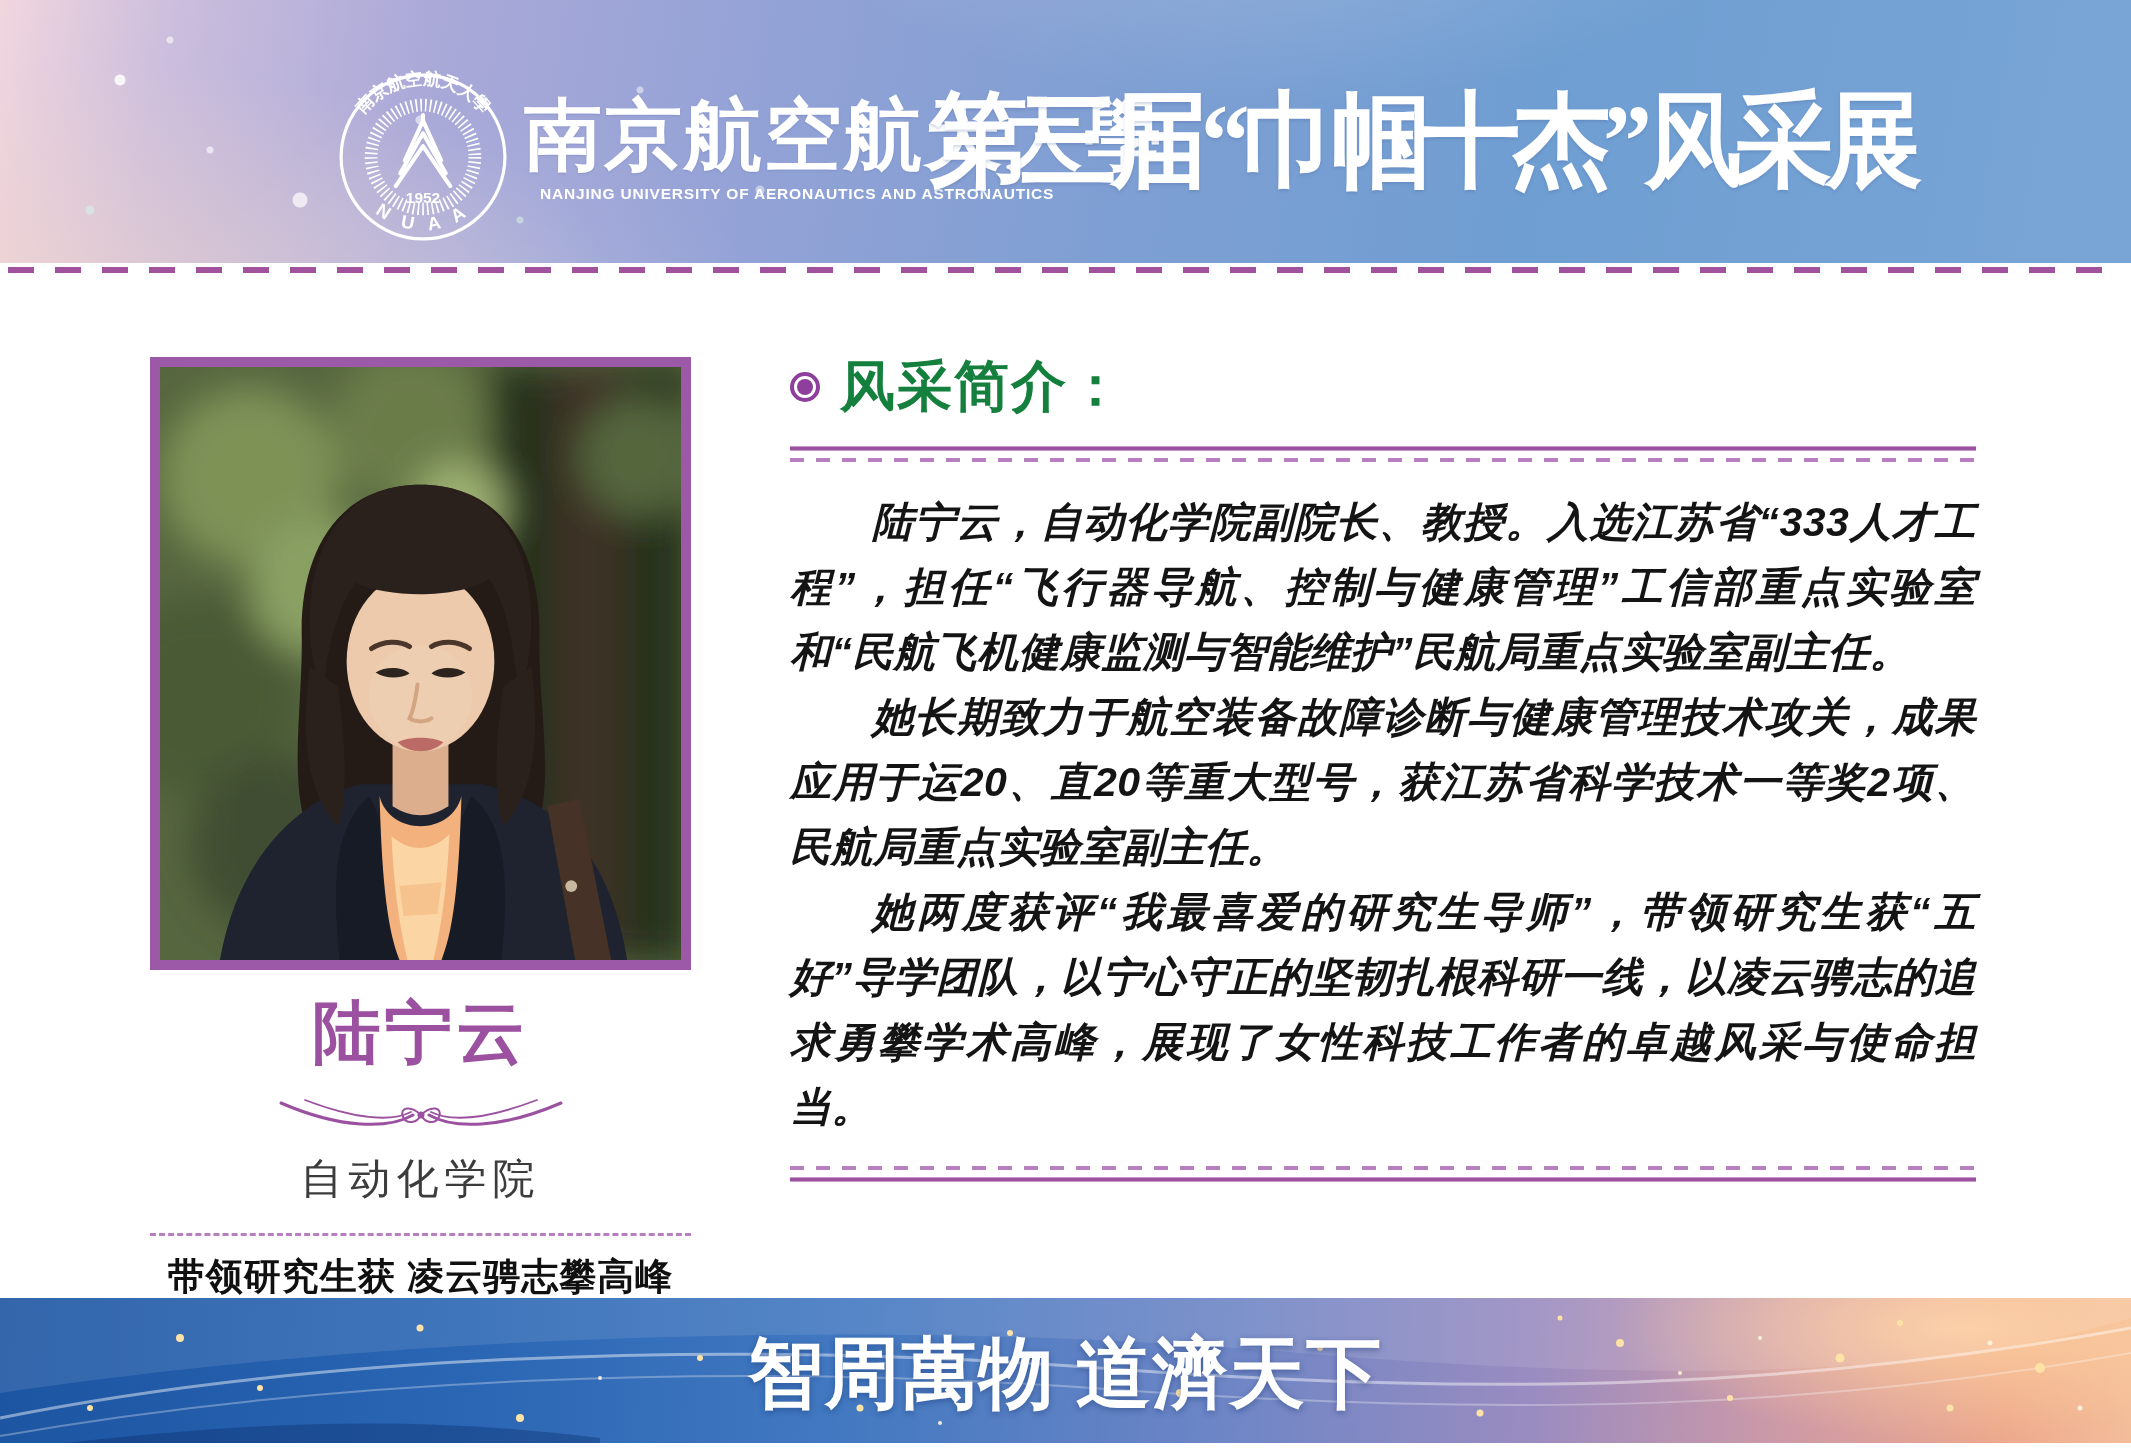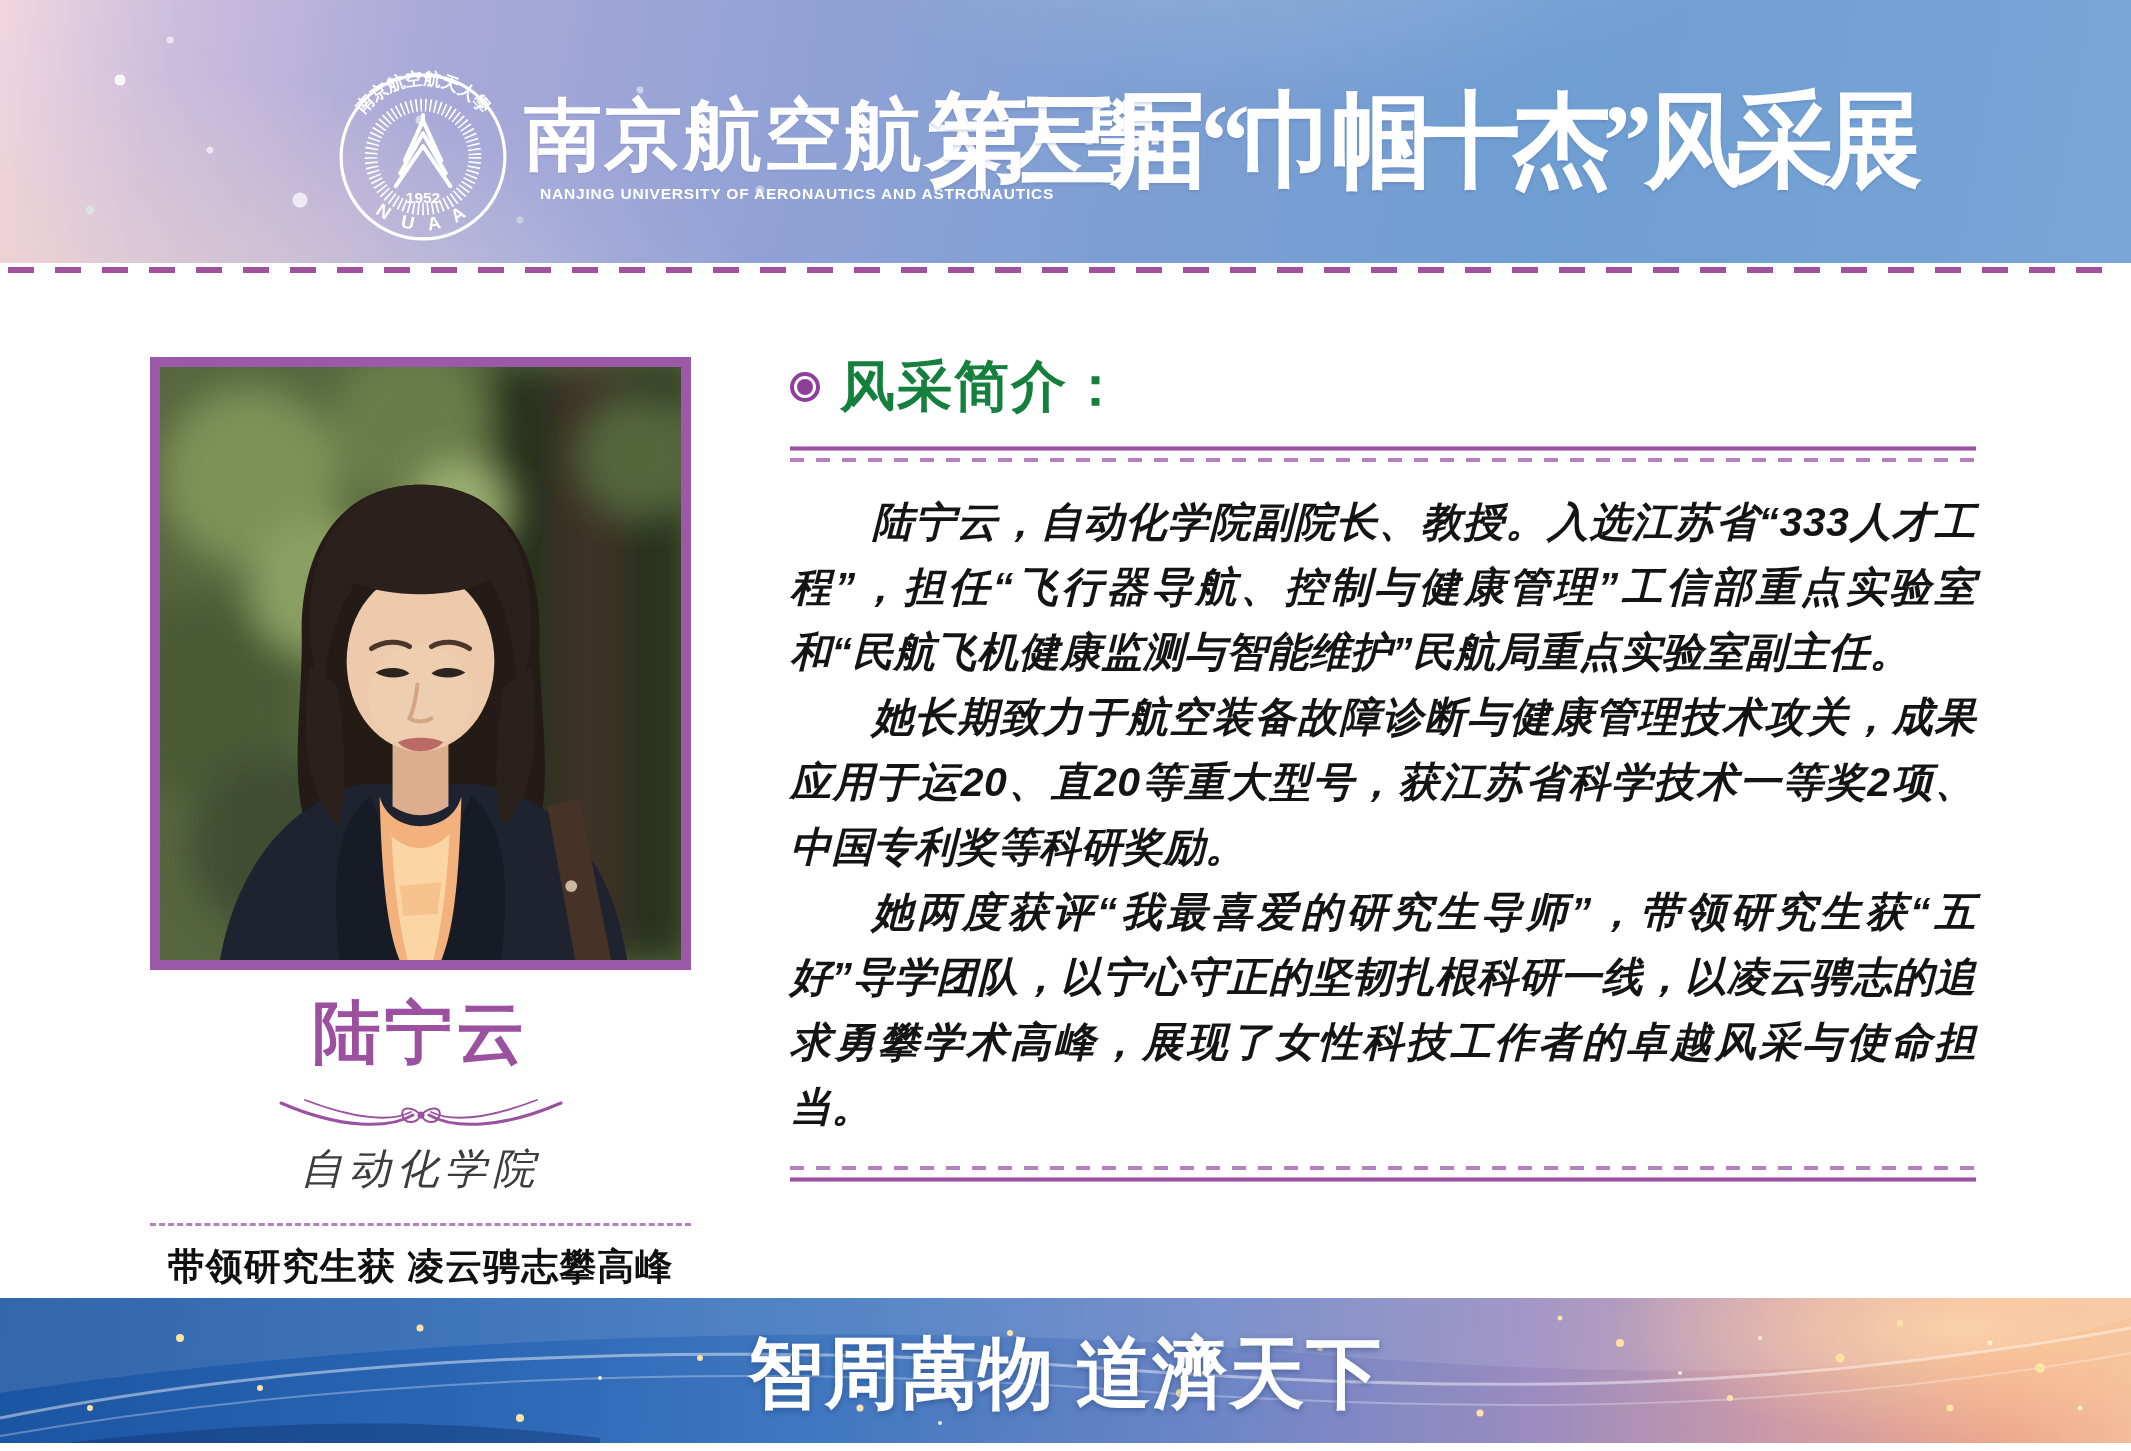--- a/index.html
+++ b/index.html
@@ -66,22 +66,22 @@
   .photo-frame{
     width:541px; height:613px; border:10px solid #9c59a8; background:#ffffff;
   }
   .photo-frame svg{ display:block; width:100%; height:100%; }
   .person-name{
     margin-top:18px; text-align:center;
     font-size:68px; font-weight:bold; color:#9b51a0; letter-spacing:4px;
   }
   .bow-divider{ margin:10px auto 0; width:300px; height:44px; display:block; }
   .department{
-    margin-top:8px; text-align:center;
-    font-size:42px; color:#3c3c3c; letter-spacing:6px;font-style:italic;
+    margin-top:18px; text-align:center;
+    font-size:42px; color:#3c3c3c; letter-spacing:6px;
   }
   .motto-box{
     margin-top:26px; padding:16px 0;
     border-top:3px dashed #b87fc0; border-bottom:3px dashed #b87fc0;
     text-align:center; font-size:37px; font-weight:bold; color:#101010;
     letter-spacing:1px; white-space:nowrap;
   }
 
   
   .right-col{ position:absolute; left:790px; top:350px; width:1186px; }
@@ -242,21 +242,21 @@
       <span class="bullet-icon"></span>
       <span class="section-title">风采简介：</span>
     </div>
     <div class="rules-top">
       <div class="rule-solid"></div>
       <div class="rule-dashed"></div>
     </div>
 
     <div class="bio">
       <p>陆宁云，自动化学院副院长、教授。入选江苏省“333人才工程”，担任“飞行器导航、控制与健康管理”工信部重点实验室和“民航飞机健康监测与智能维护”民航局重点实验室副主任。</p>
-      <p>她长期致力于航空装备故障诊断与健康管理技术攻关，成果应用于运20、直20等重大型号，获江苏省科学技术一等奖2项、中国专利奖等科研奖励。</p>
+      <p>她长期致力于航空装备故障诊断与健康管理技术攻关，成果应用于运20、直20等重大型号，获江苏省科学技术一等奖2项、民航局重点实验室副主任。</p>
       <p>她两度获评“我最喜爱的研究生导师”，带领研究生获“五好”导学团队，以宁心守正的坚韧扎根科研一线，以凌云骋志的追求勇攀学术高峰，展现了女性科技工作者的卓越风采与使命担当。</p>
     </div>
 
     <div class="rules-bottom">
       <div class="rule-dashed"></div>
       <div class="rule-solid"></div>
     </div>
   </div>
 
   <div class="footer">

